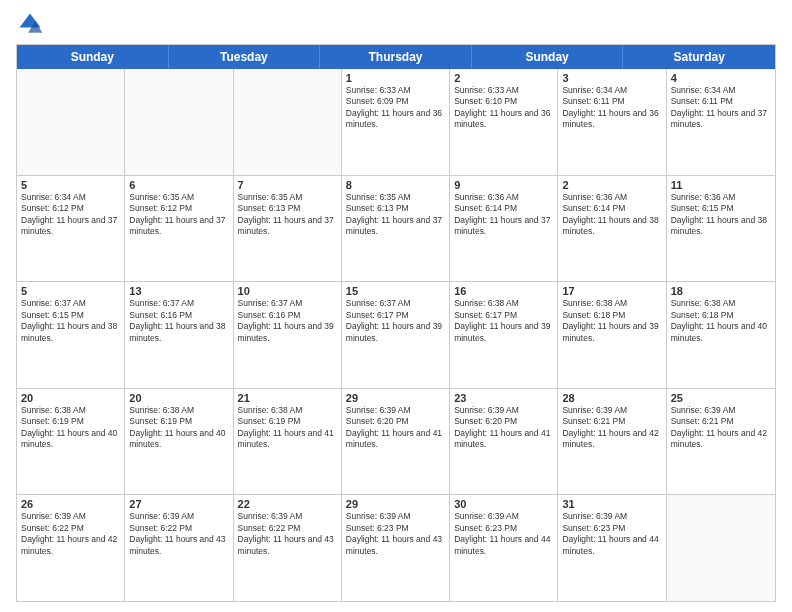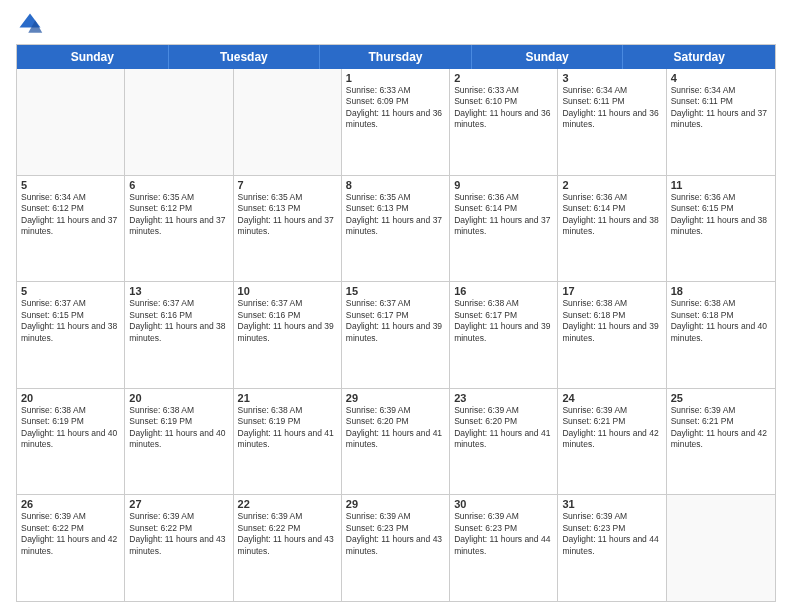--- a/index.html
+++ b/index.html
@@ -281,21 +281,21 @@
 Sunset: 6:20 PM
 Daylight: 11 hours and 41 minutes.</div>
           </div>
           <div class="cal-cell">
             <span class="day-num">23</span>
             <div class="cell-text" style="white-space: pre-line;">Sunrise: 6:39 AM
 Sunset: 6:20 PM
 Daylight: 11 hours and 41 minutes.</div>
           </div>
           <div class="cal-cell">
-            <span class="day-num">24</span>
+            <span class="day-num">28</span>
             <div class="cell-text" style="white-space: pre-line;">Sunrise: 6:39 AM
 Sunset: 6:21 PM
 Daylight: 11 hours and 42 minutes.</div>
           </div>
           <div class="cal-cell">
             <span class="day-num">25</span>
             <div class="cell-text" style="white-space: pre-line;">Sunrise: 6:39 AM
 Sunset: 6:21 PM
 Daylight: 11 hours and 42 minutes.</div>
           </div>

